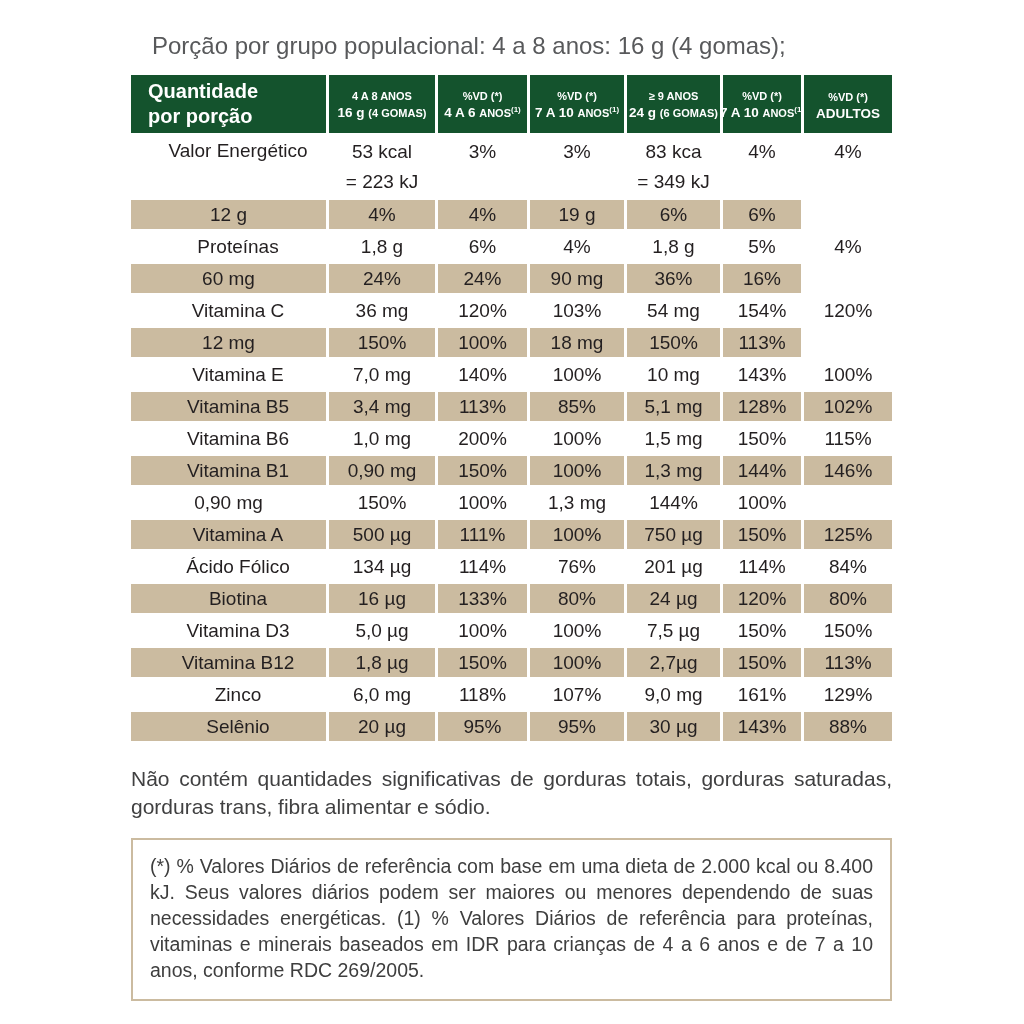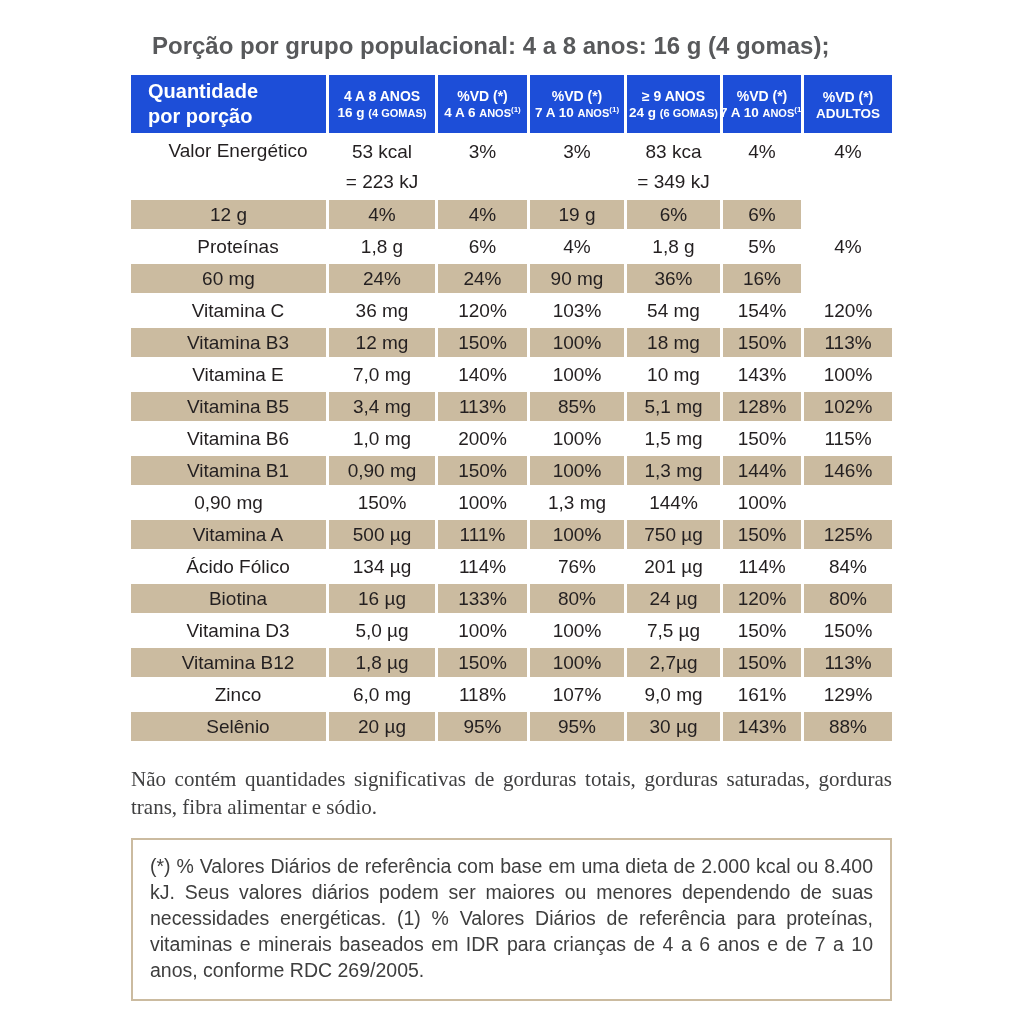--- a/index.html
+++ b/index.html
@@ -15,47 +15,46 @@
     position: absolute;
     left: 131px;
     top: 0;
     width: 761px;
   }
   .intro {
     margin: 30px 0 0 21px;
     font-size: 24px;
     line-height: 31px;
     color: #58595B;
-    font-weight: bold;
   }
   .table-wrap { margin-top: 14px; }
   .t-head, .t-row {
     display: grid;
     grid-template-columns: 195px 106px 89px 94px 93px 78px 88px;
     column-gap: 3px;
   }
   .t-head { height: 58px; }
   .head-cell {
-    background: #1d4ed8;
+    background: #14532d;
     color: #ffffff;
     font-weight: bold;
     display: flex;
     flex-direction: column;
     justify-content: center;
     align-items: center;
     text-align: center;
     box-sizing: border-box;
   }
   .head-cell.first {
     align-items: flex-start;
     padding-left: 17px;
     font-size: 20px;
     line-height: 25px;
   }
-  .head-top { font-size: 14px; line-height: 18px; white-space: nowrap; text-align: center; }
+  .head-top { font-size: 11px; line-height: 18px; white-space: nowrap; text-align: center; }
   .head-bottom { font-size: 13.5px; line-height: 15px; white-space: nowrap; }
   .head-bottom .small { font-size: 11px; }
   .head-bottom sup { font-size: 8px; line-height: 0; }
   .t-row { margin-top: 3px; }
   .t-row .cell {
     height: 29px;
     line-height: 29px;
     font-size: 19px;
     color: #231F20;
     text-align: center;
@@ -65,21 +64,20 @@
   .t-row.tall .cell { height: 61px; }
   .t-row.tall .cell > div { height: 30px; line-height: 32px; }
   .t-row .cell.label { text-align: center; padding-left: 19px; }
   .t-row.shaded .cell { background: #CBBBA0; }
   .note {
     margin-top: 24px;
     font-size: 21px;
     line-height: 28px;
     color: #404041;
     text-align: justify;
-    font-family: Liberation Serif, serif;
   }
   .footnote {
     margin-top: 17px;
     border: 2px solid #CBBBA0;
     padding: 13px 17px 16px 17px;
     font-size: 19.5px;
     line-height: 26px;
     color: #3E3E3E;
     text-align: justify;
     box-sizing: border-box;
@@ -181,21 +179,20 @@
         <div class="t-row">
           <div class="cell label">Vitamina C</div>
           <div class="cell">36 mg</div>
           <div class="cell">120%</div>
           <div class="cell">103%</div>
           <div class="cell">54 mg</div>
           <div class="cell">154%</div>
           <div class="cell">120%</div>
         </div>
         <div class="t-row shaded">
-          <div class="cell label">Vitamina B3</div>
           <div class="cell">12 mg</div>
           <div class="cell">150%</div>
           <div class="cell">100%</div>
           <div class="cell">18 mg</div>
           <div class="cell">150%</div>
           <div class="cell">113%</div>
         </div>
         <div class="t-row">
           <div class="cell label">Vitamina E</div>
           <div class="cell">7,0 mg</div>

